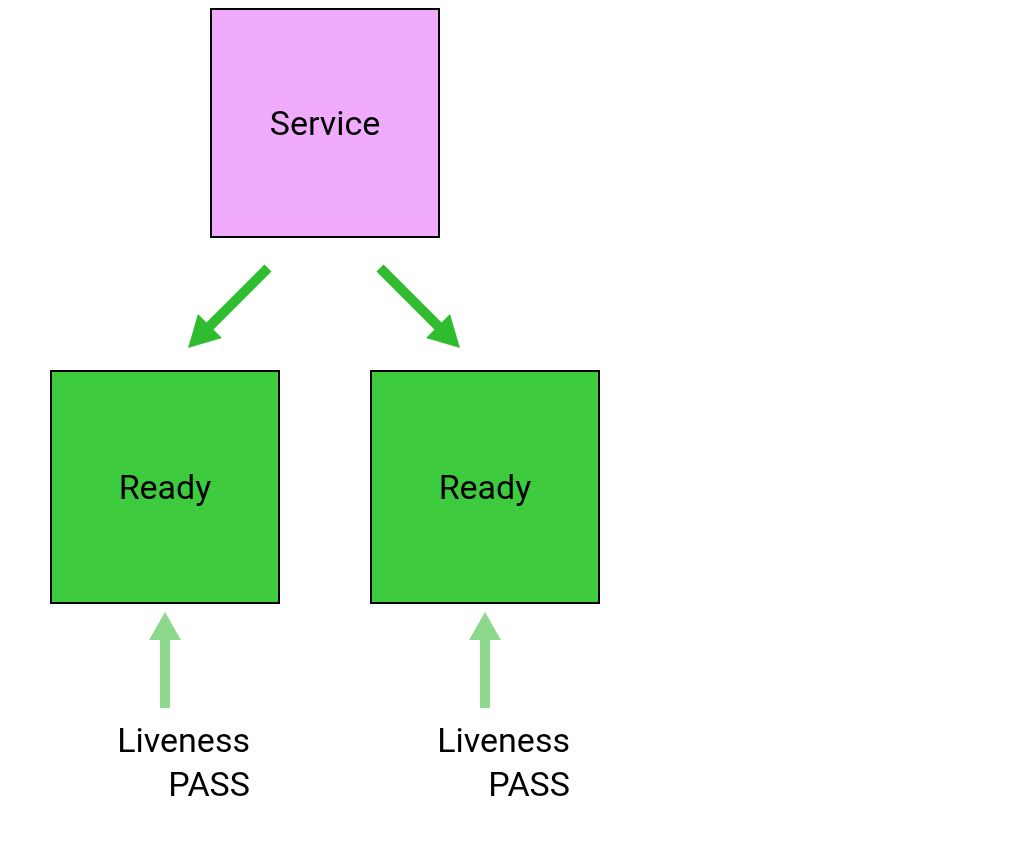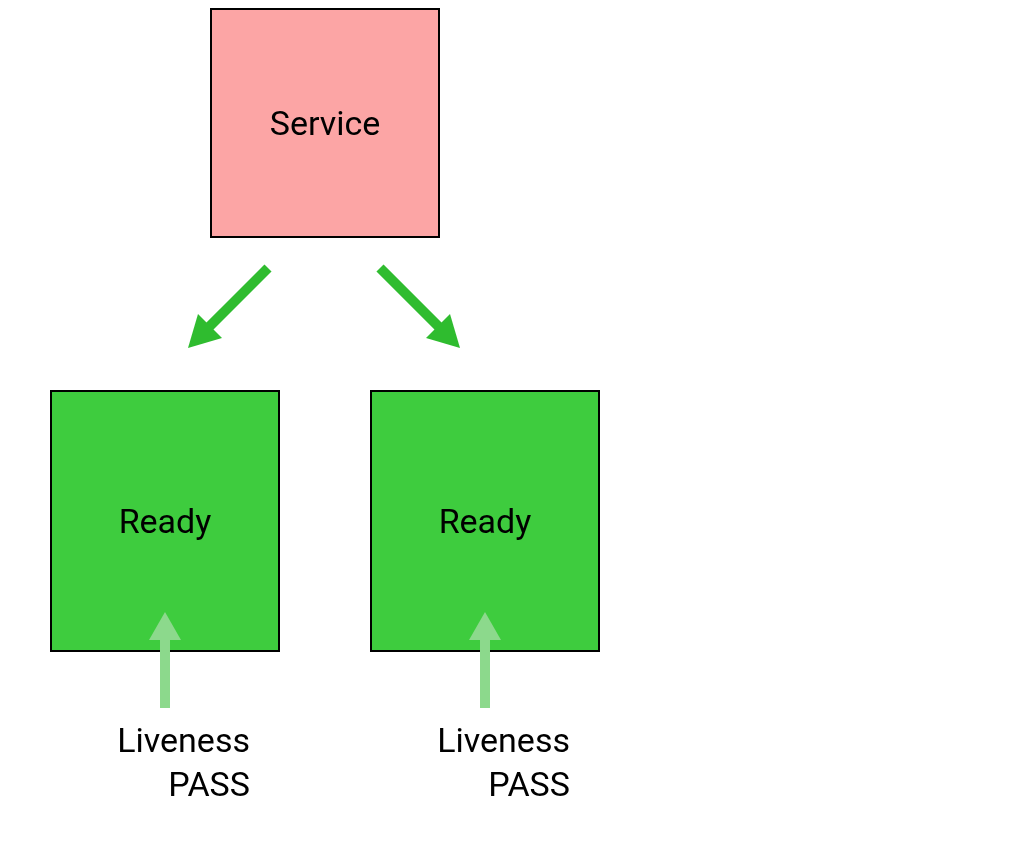--- a/index.html
+++ b/index.html
@@ -17,31 +17,30 @@
     .box {
       position: absolute;
       border: 2px solid #000;
       display: flex;
       align-items: center;
       justify-content: center;
       font-size: 34px;
       color: #000;
     }
     .service-box {
-      background: #fca5a5;
+      background: #f0abfc;
       width: 230px;
       height: 230px;
       left: 210px;
       top: 8px;
     }
     .ready-box {
       background: #3ecc3e;
       width: 230px;
-      height: 262px;
-      margin-top: 20px;
+      height: 234px;
     }
     .ready-1 {
       left: 50px;
       top: 370px;
     }
     .ready-2 {
       left: 370px;
       top: 370px;
     }
     .arrow-diag {

